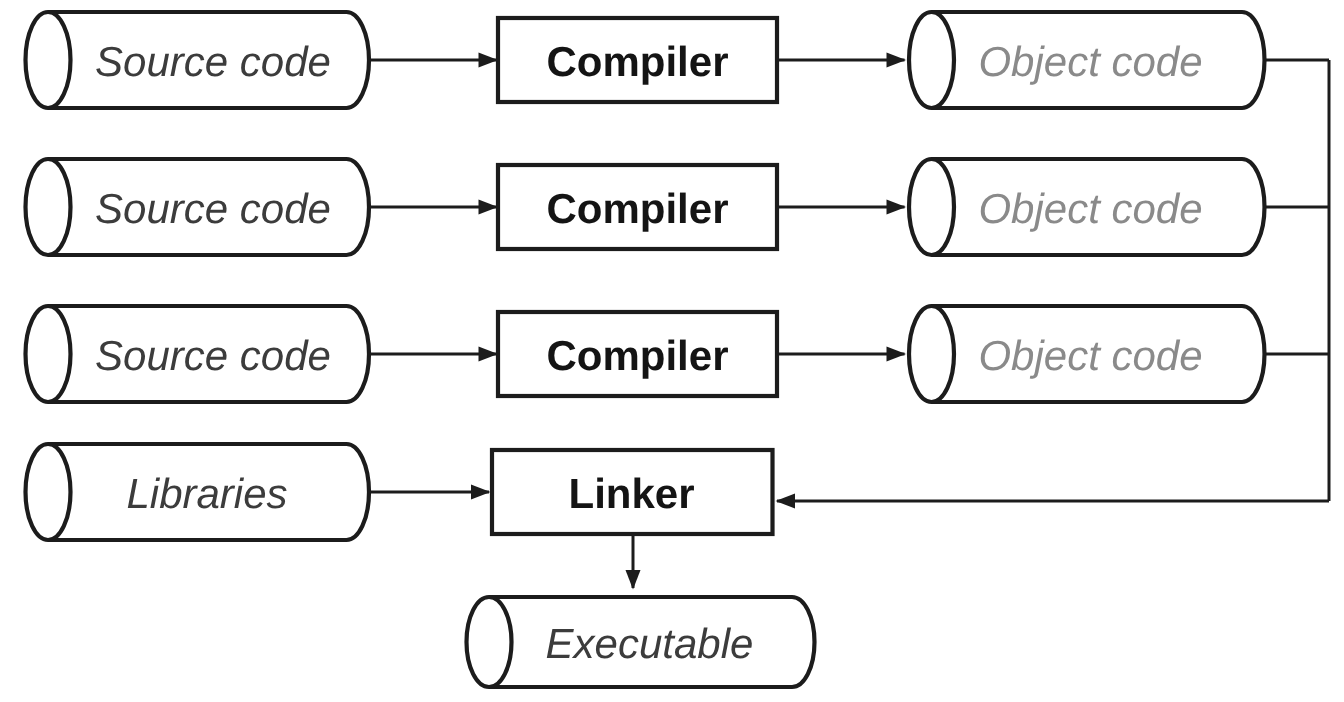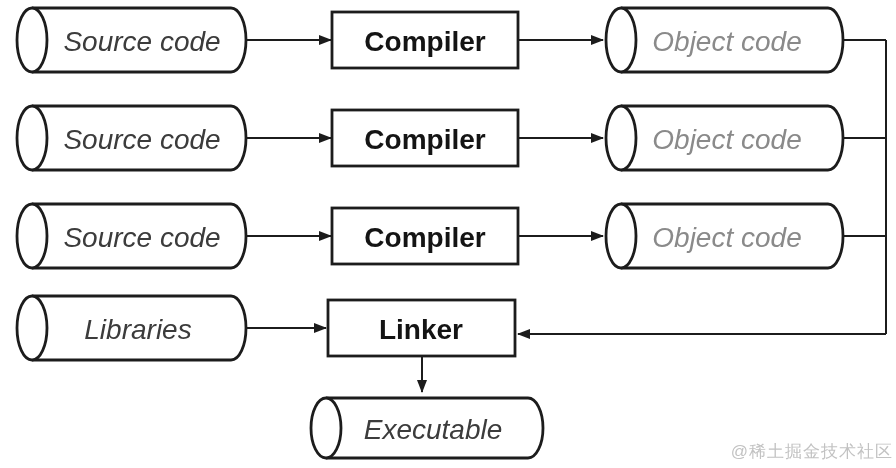--- a/index.html
+++ b/index.html
@@ -102,14 +102,13 @@
     </g>
     <line class="ln" x1="422" y1="356" x2="422" y2="392" marker-end="url(#ah)"></line>
 
     <g>
       <path class="shape" d="M 326 398 L 528 398 A 15 30 0 0 1 528 458 L 326 458"></path>
       <ellipse class="shape" cx="326" cy="428" rx="15" ry="30"></ellipse>
       <text class="ital" x="433" y="429">Executable</text>
     </g>
   </svg>
 
-  <div class="watermark">@稀土掘金技术社区</div>
 </div>
 
 </body></html>

